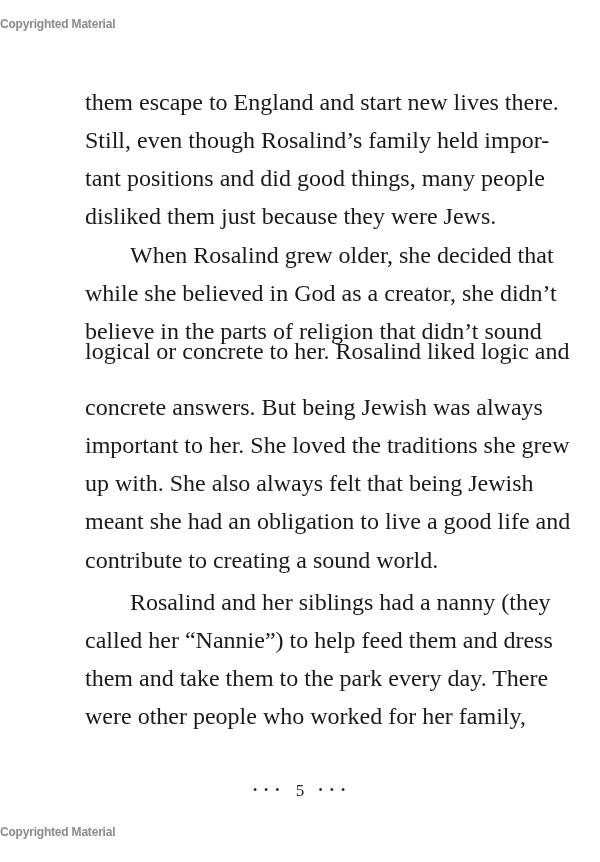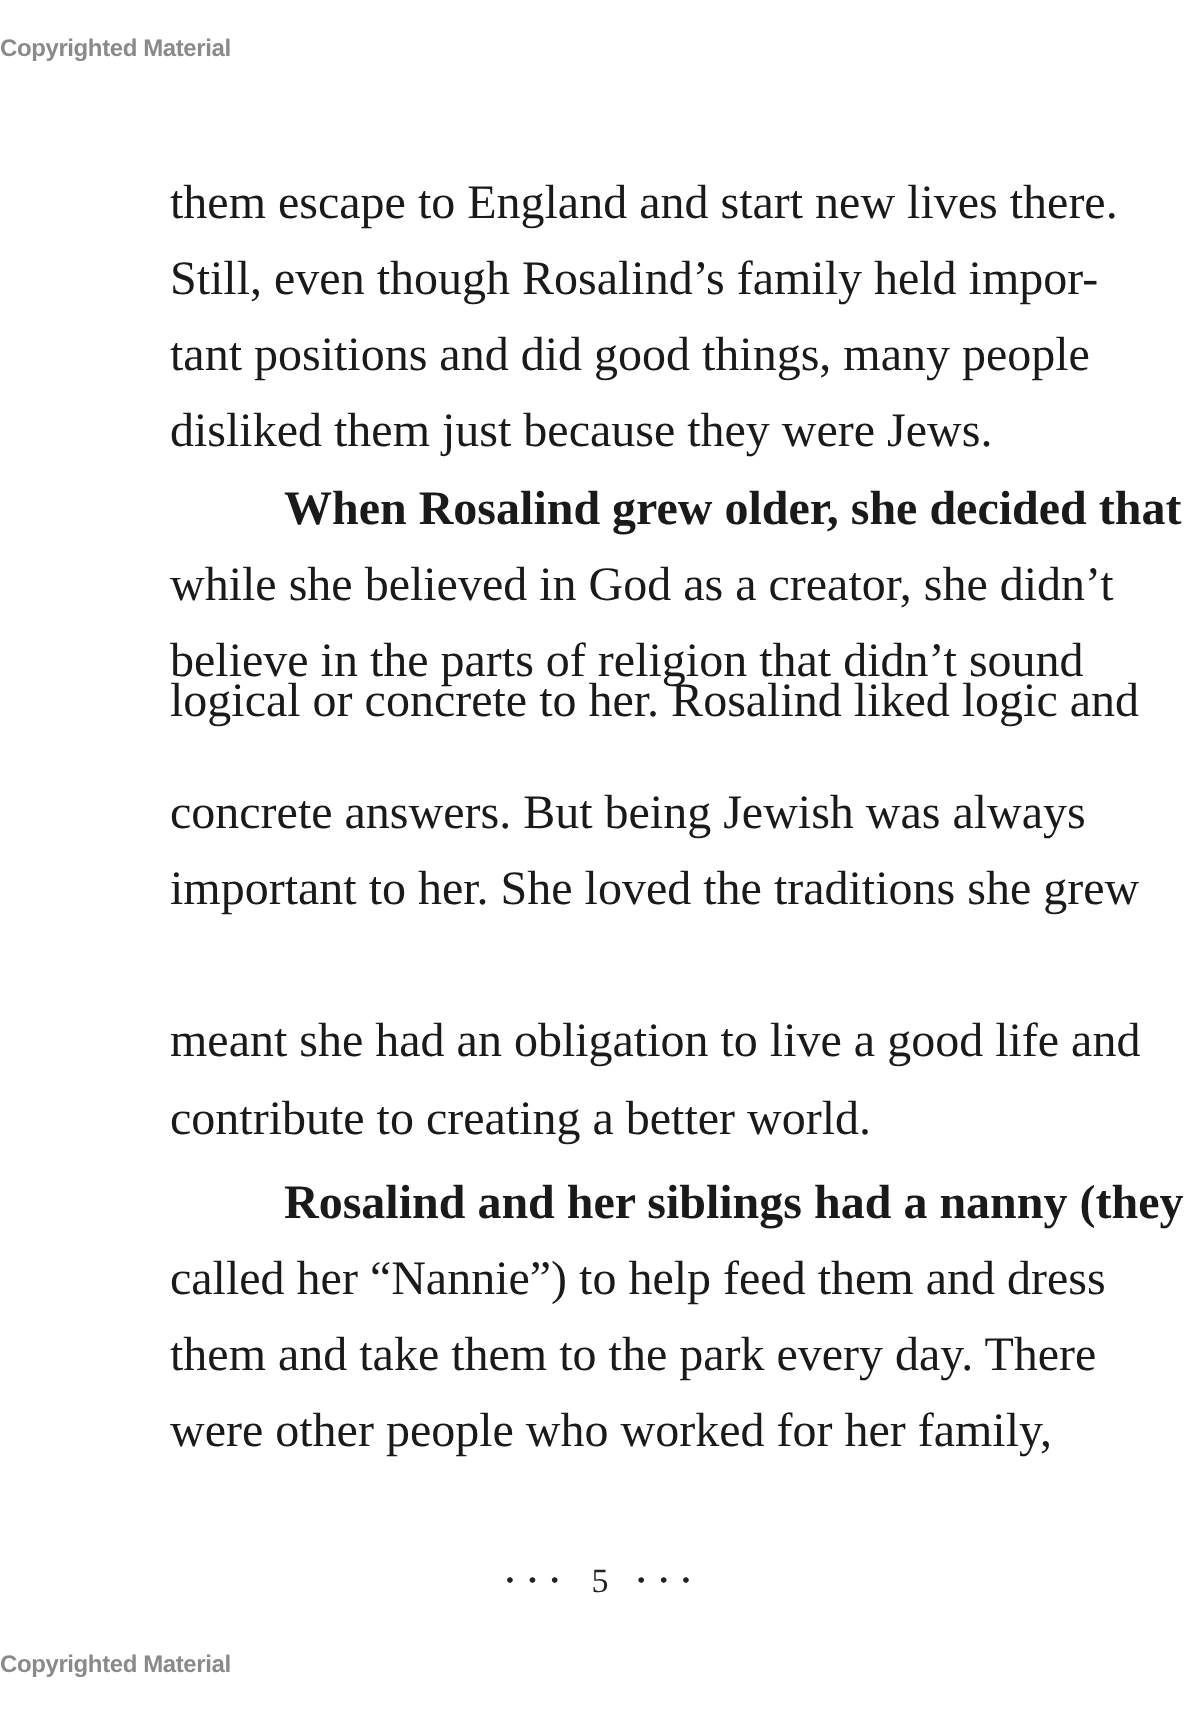--- a/index.html
+++ b/index.html
@@ -14,21 +14,21 @@
     .page {
       position: absolute; left: 85px; top: 0; width: 431px; height: 862px;
     }
     .line {
       position: absolute; left: 0; width: 431px; height: 38px;
       font-family: "Liberation Serif", serif; font-size: 24px; color: #1a1a1a;
       white-space: nowrap; text-align: justify; text-align-last: justify;
       line-height: 38px;
     }
     .line.last { text-align-last: left; }
-    .line.indent { left: 57px; width: 388px; font-weight: bold; }
+    .line.indent { left: 45px; width: 388px; }
     .folio {
       position: absolute; left: 0; width: 600px; top: 781px; text-align: center;
       font-family: "Liberation Serif", serif; font-size: 17px; color: #222;
     }
     .folio .dots { font-size: 12px; letter-spacing: 2px; vertical-align: 2px; }
     .folio .num { margin: 0 10px; }
   </style>
 </head>
 <body>
 
@@ -40,22 +40,23 @@
   <div class="line" style="top:121px">Still, even though Rosalind’s family held impor-</div>
   <div class="line" style="top:159px">tant positions and did good things, many people</div>
   <div class="line last" style="top:197px">disliked them just because they were Jews.</div>
 
   <div class="line indent" style="top:236px">When Rosalind grew older, she decided that</div>
   <div class="line" style="top:274px">while she believed in God as a creator, she didn’t</div>
   <div class="line" style="top:312px">believe in the parts of religion that didn’t sound</div>
   <div class="line" style="top:332px">logical or concrete to her. Rosalind liked logic and</div>
   <div class="line" style="top:388px">concrete answers. But being Jewish was always</div>
   <div class="line" style="top:426px">important to her. She loved the traditions she grew</div>
+  <div class="line" style="top:464px">up with. She also always felt that being Jewish</div>
   <div class="line" style="top:502px">meant she had an obligation to live a good life and</div>
-  <div class="line last" style="top:541px">contribute to creating a better world.</div>
+  <div class="line last" style="top:541px">contribute to creating a sound world.</div>
 
   <div class="line" style="top:621px">called her “Nannie”) to help feed them and dress</div>
   <div class="line indent" style="top:583px">Rosalind and her siblings had a nanny (they</div>
   <div class="line" style="top:659px">them and take them to the park every day. There</div>
   <div class="line" style="top:697px">were other people who worked for her family,</div>
 </div>
 
 <div class="folio">
   <span class="dots">• • •</span>
   <span class="num">5</span>

